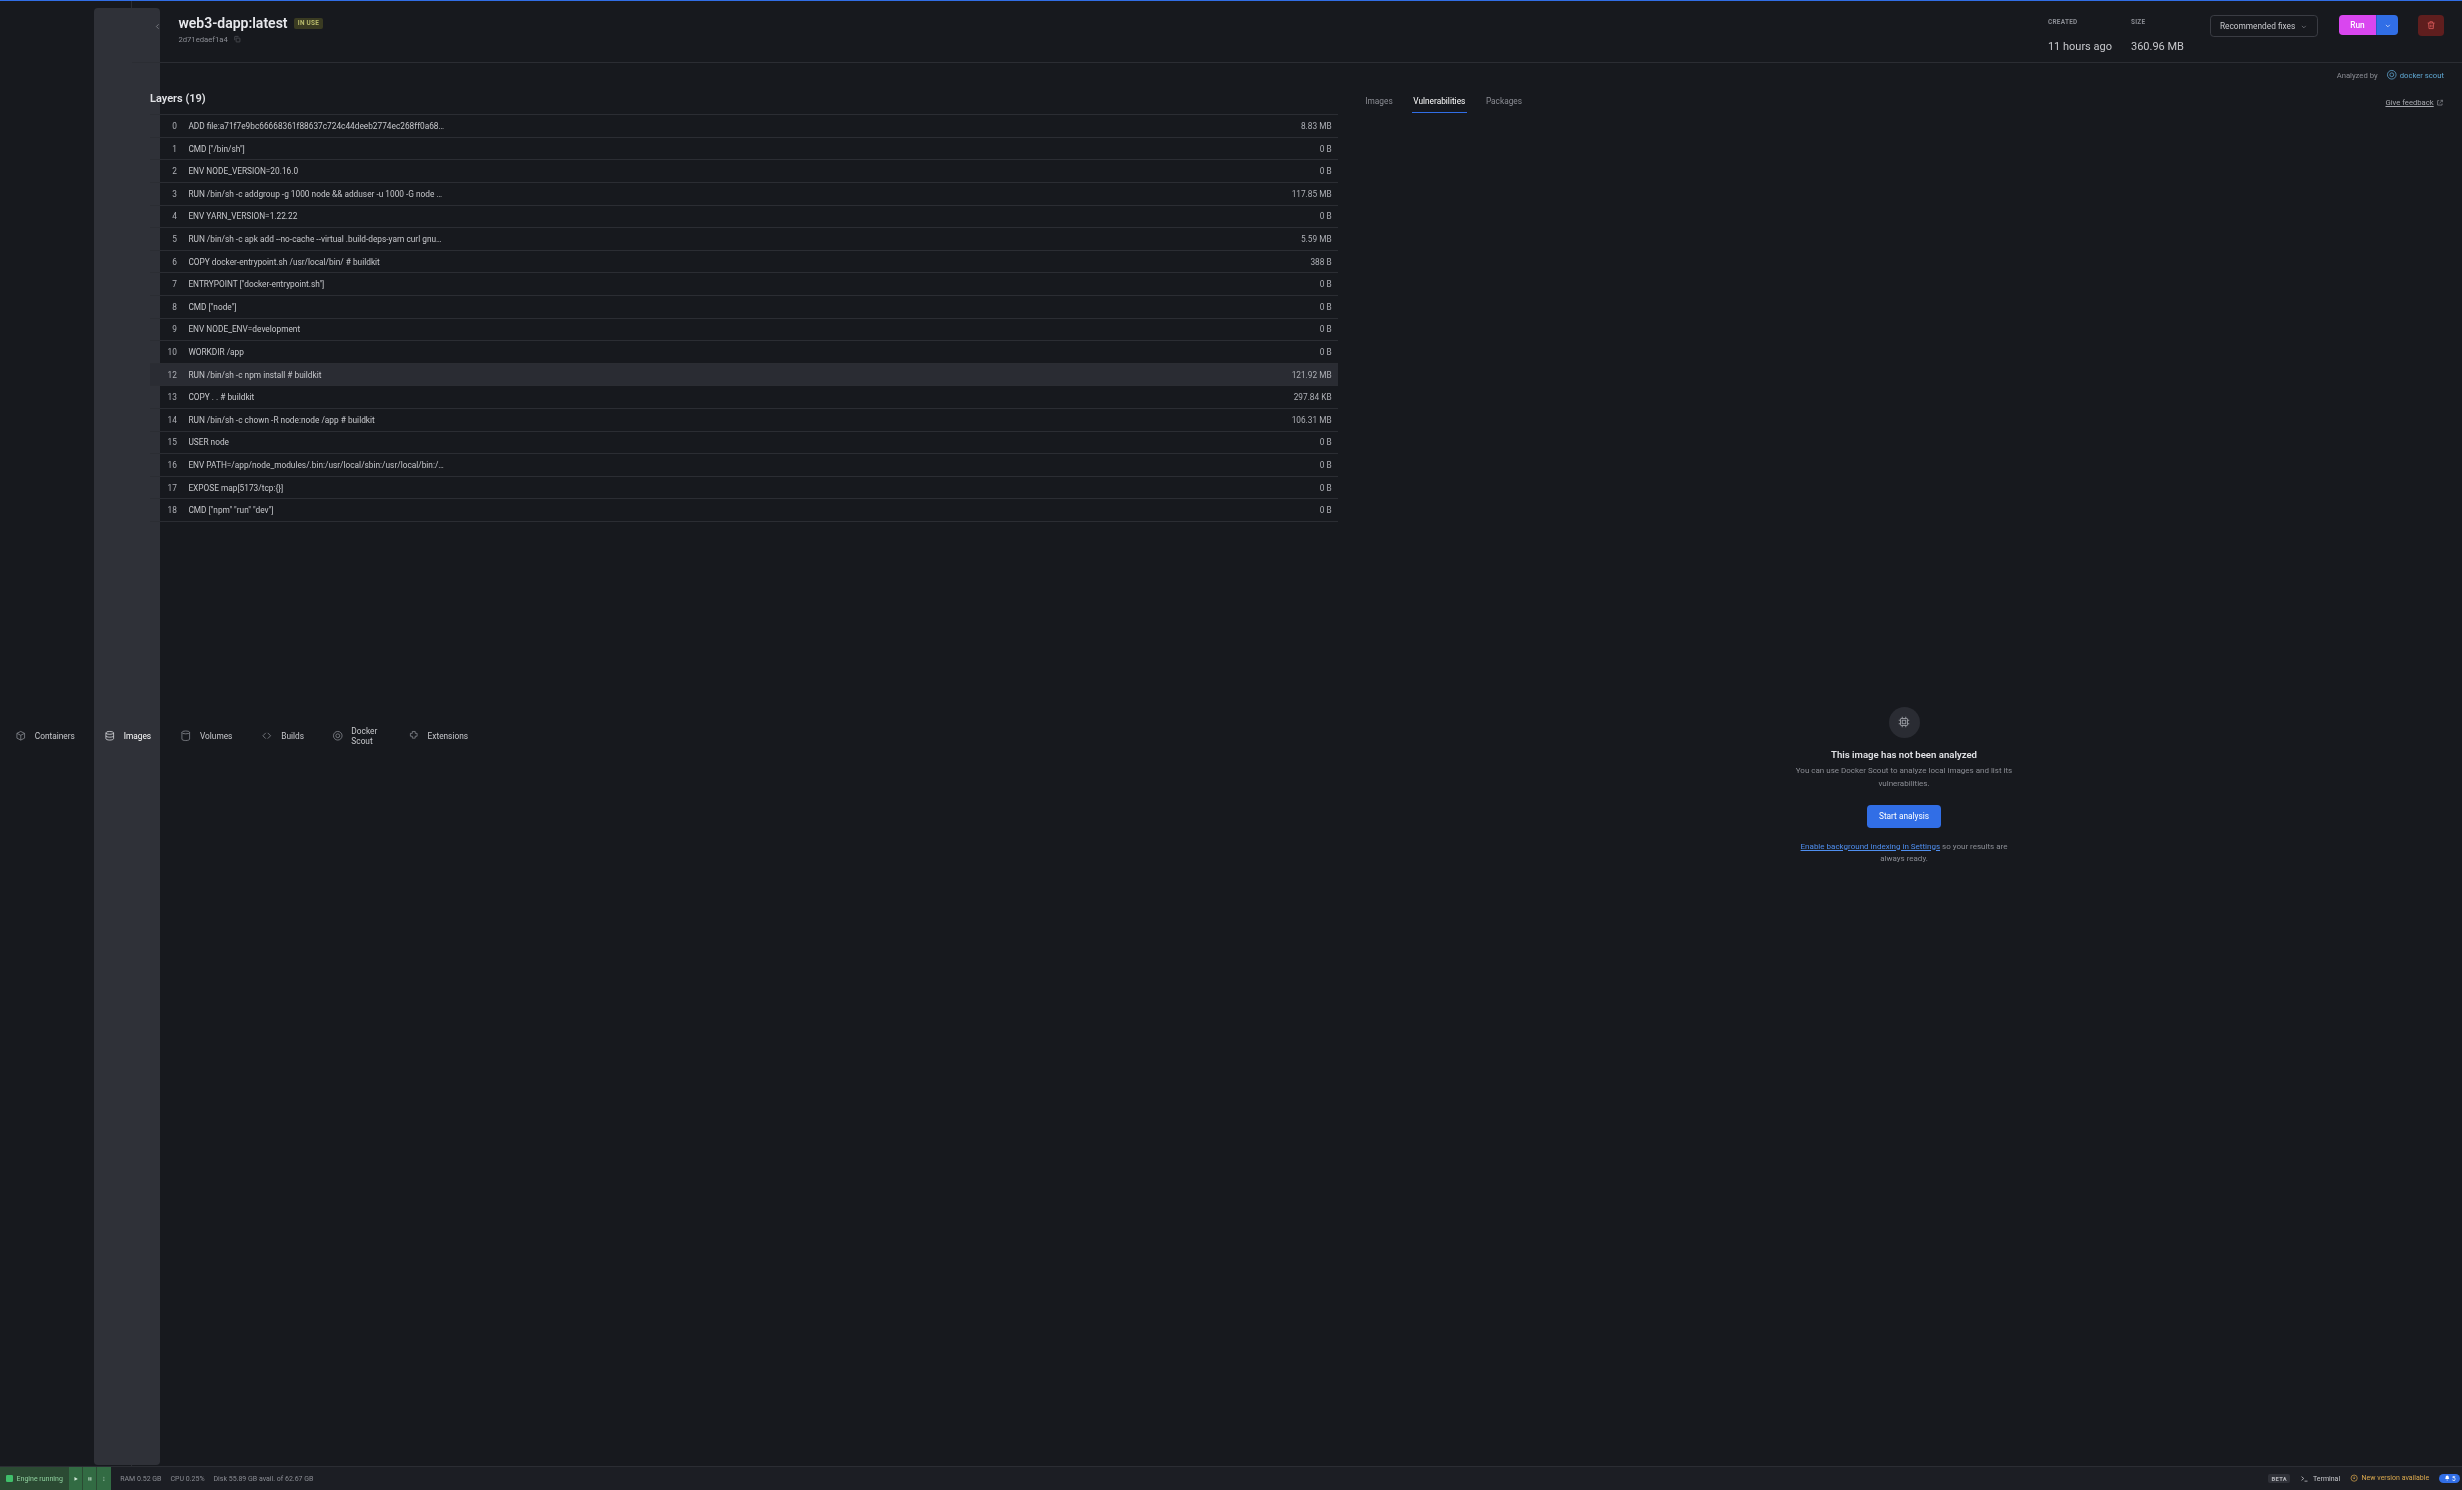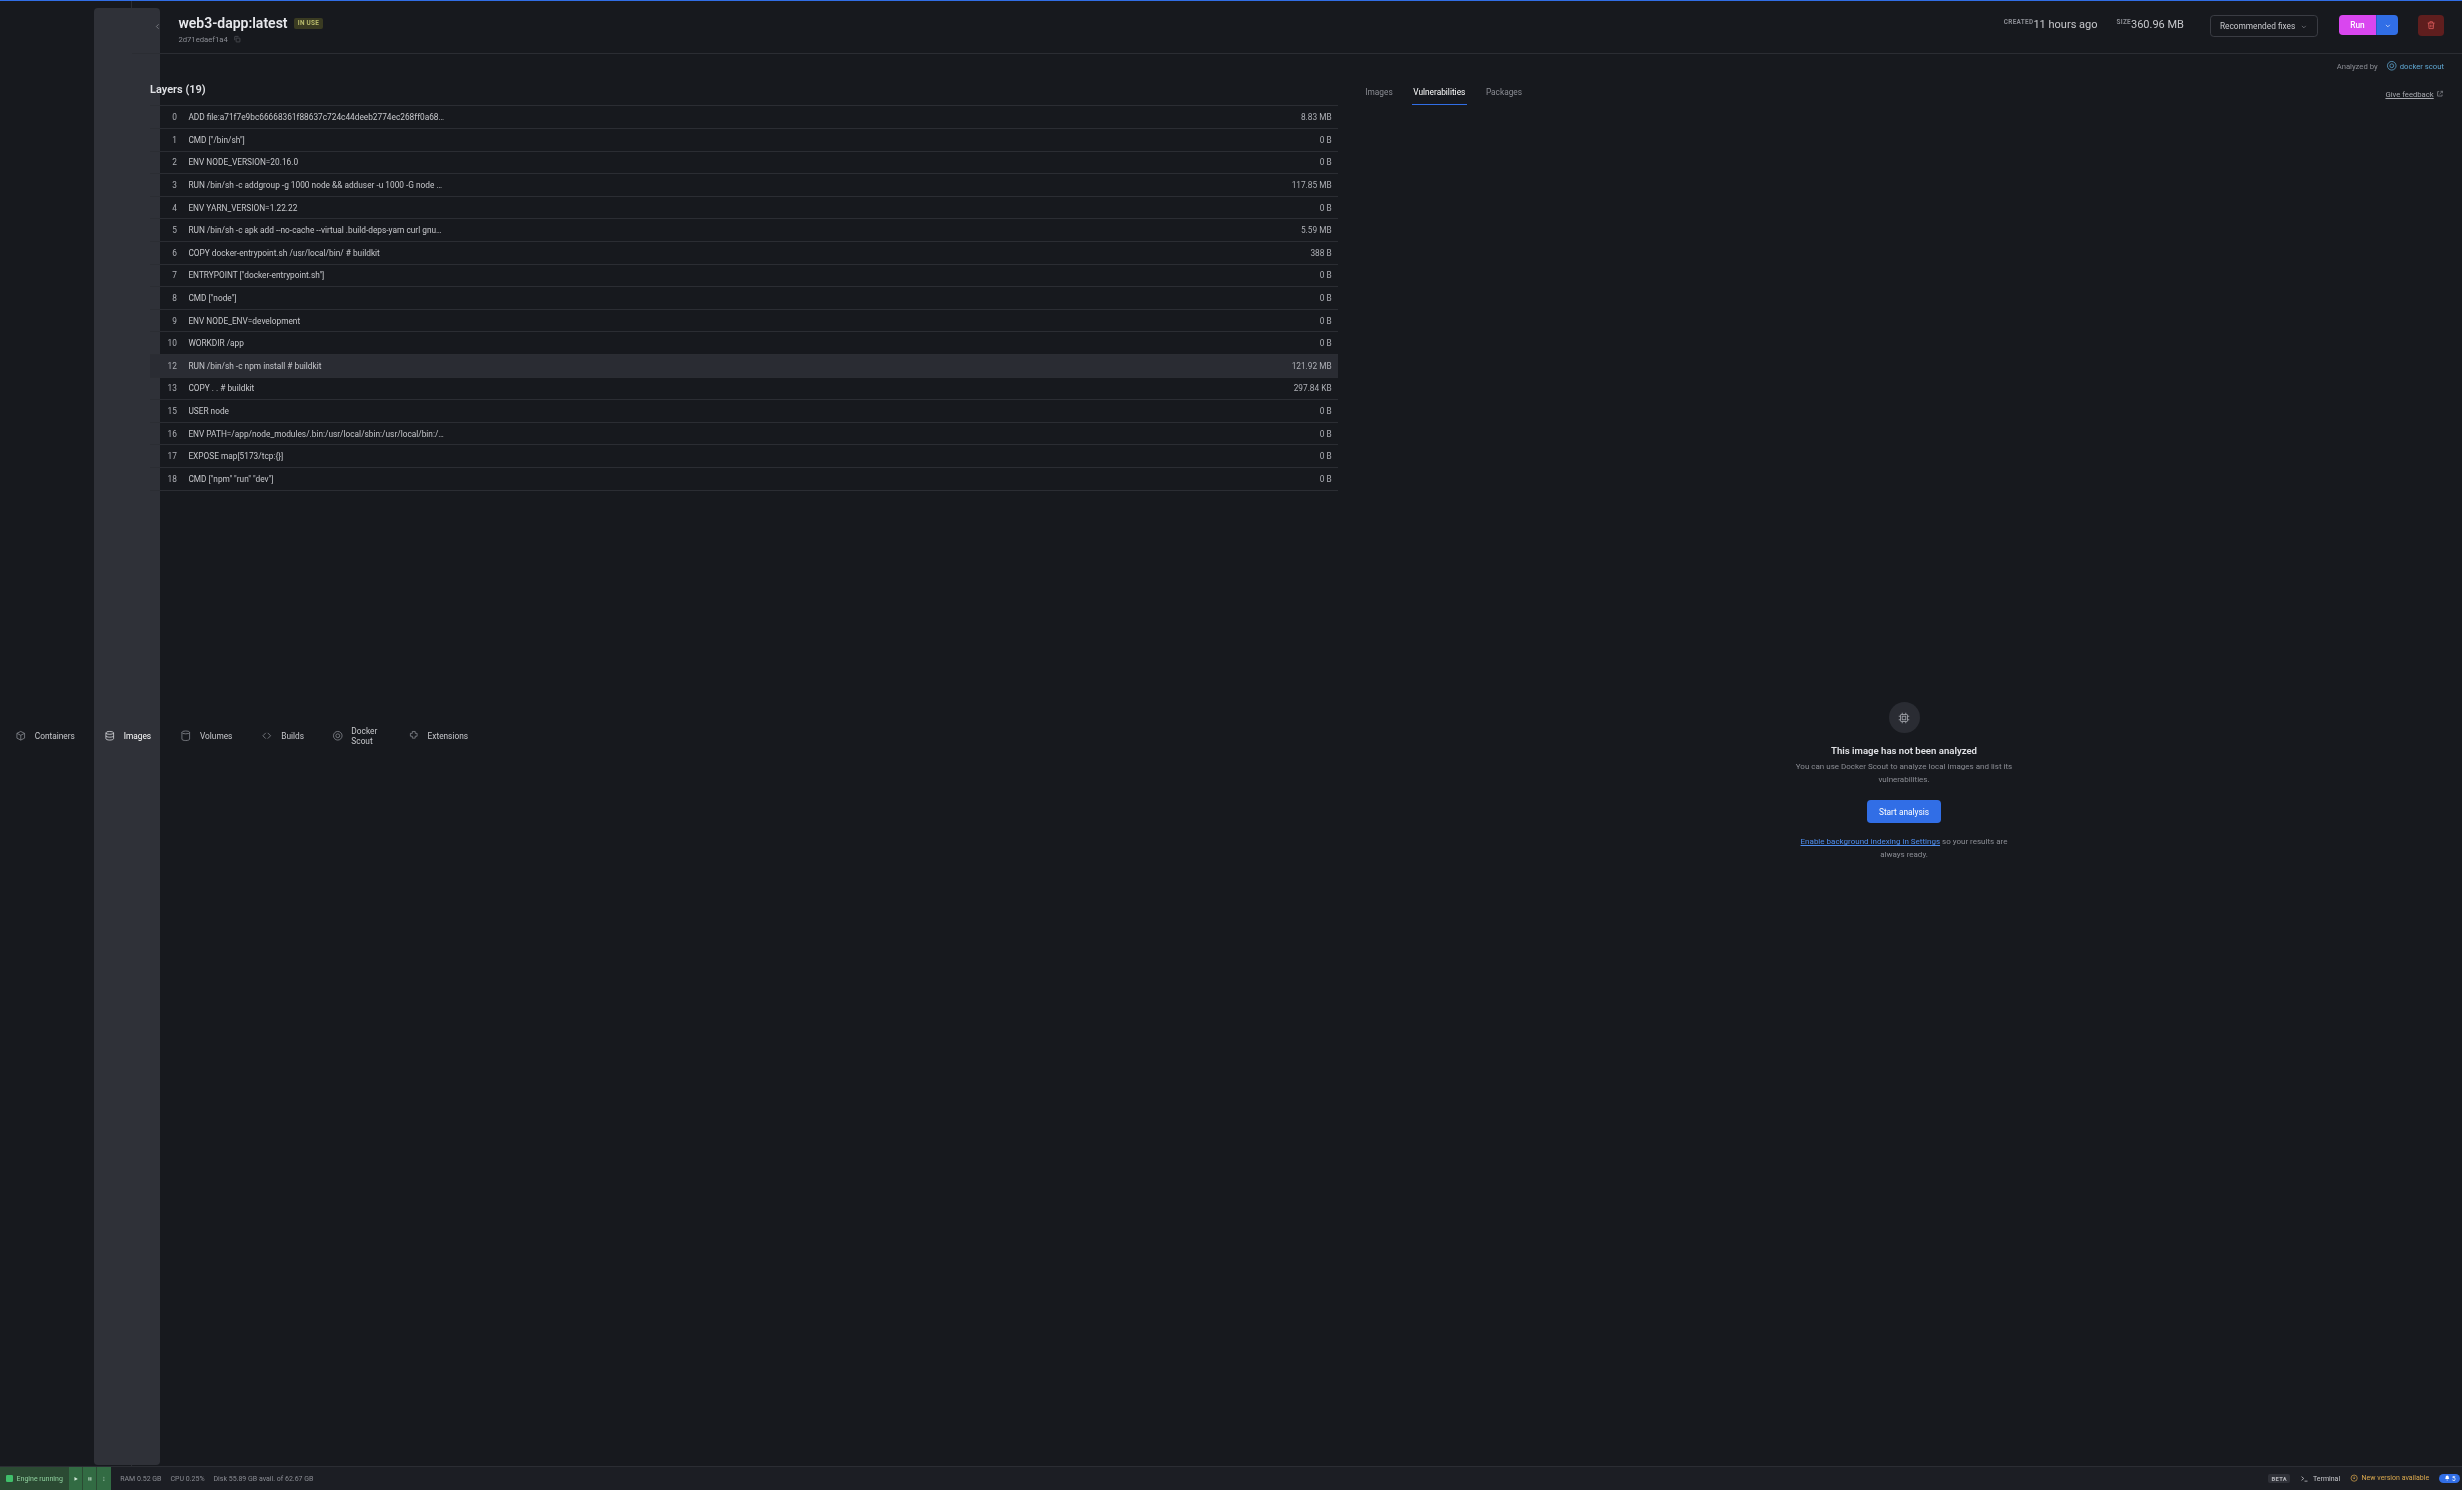--- a/index.html
+++ b/index.html
@@ -15,21 +15,21 @@
 .main{flex:1;display:flex;flex-direction:column;min-width:0}
 .header{padding:14px 18px 9px;display:flex;align-items:flex-start;gap:13px;border-bottom:0.6px solid #2b2d33}
 .back-btn{width:15.4px;height:15.4px;display:flex;align-items:center;justify-content:center;cursor:pointer;margin-top:3.8px;color:#8b8d94}
 .title-block{flex:1}
 .title-row{display:flex;align-items:center;gap:6.4px}
 .title{font-size:14px;font-weight:600;color:#e8e9ed}
 .badge-inuse{background:#3a3b22;color:#b8bb6c;font-size:6.4px;font-weight:700;padding:1.3px 3.8px;border-radius:1.9px;letter-spacing:0.3px}
 .image-id-row{display:flex;align-items:center;gap:5.1px;margin-top:3.8px;color:#8b8d94;font-size:7.7px}
 .copy-icon{width:9px;height:9px;cursor:pointer;opacity:.6}
 .meta-block{display:flex;gap:19px;margin-right:13px;margin-top:2.6px}
-.meta-item{display:flex;flex-direction:row;gap:0}
+.meta-item{display:flex;flex-direction:column;gap:14px}
 .meta-label{font-size:6.4px;font-weight:700;letter-spacing:0.3px;color:#8b8d94}
 .meta-val{font-size:11px;color:#c7c8cc}
 .rec-fixes{display:flex;align-items:center;gap:5.1px;padding:5.1px 9px;border:0.6px solid #3a3c43;border-radius:3.8px;cursor:pointer;color:#c7c8cc;font-size:8.3px}
 .run-group{display:flex;margin-left:7.7px}
 .run-btn{background:#d946ef;color:#fff;border:none;padding:5.1px 11.5px;border-radius:3.8px 0 0 3.8px;font-size:8.3px;font-weight:500;cursor:pointer}
 .run-caret{background:#316ee6;border:none;border-left:0.6px solid #265bc5;padding:5.1px 6.4px;border-radius:0 3.8px 3.8px 0;cursor:pointer;display:flex;align-items:center}
 .delete-btn{background:#5f1e1e;border:none;padding:5.1px 7.7px;border-radius:3.8px;margin-left:7.7px;cursor:pointer;display:flex;align-items:center;justify-content:center}
 
 .scout-row{display:flex;justify-content:flex-end;align-items:center;padding:6.4px 18px 0;gap:8px;color:#8b8d94;font-size:7.7px}
 .scout-logo{display:flex;align-items:center;gap:2.6px;color:#5fa8d3}
@@ -260,20 +260,25 @@
             </div>
             <div class="layer-row hover">
               <span class="layer-idx">12</span>
               <span class="layer-cmd">RUN /bin/sh -c npm install # buildkit</span>
               <span class="layer-size">121.92 MB</span>
             </div>
             <div class="layer-row">
               <span class="layer-idx">13</span>
               <span class="layer-cmd">COPY . . # buildkit</span>
               <span class="layer-size">297.84 KB</span>
+            </div>
+            <div class="layer-row">
+              <span class="layer-idx">14</span>
+              <span class="layer-cmd">RUN /bin/sh -c chown -R node:node /app # buildkit</span>
+              <span class="layer-size">106.31 MB</span>
             </div>
             <div class="layer-row">
               <span class="layer-idx">15</span>
               <span class="layer-cmd">USER node</span>
               <span class="layer-size">0 B</span>
             </div>
             <div class="layer-row">
               <span class="layer-idx">16</span>
               <span class="layer-cmd">ENV PATH=/app/node_modules/.bin:/usr/local/sbin:/usr/local/bin:/…</span>
               <span class="layer-size">0 B</span>

